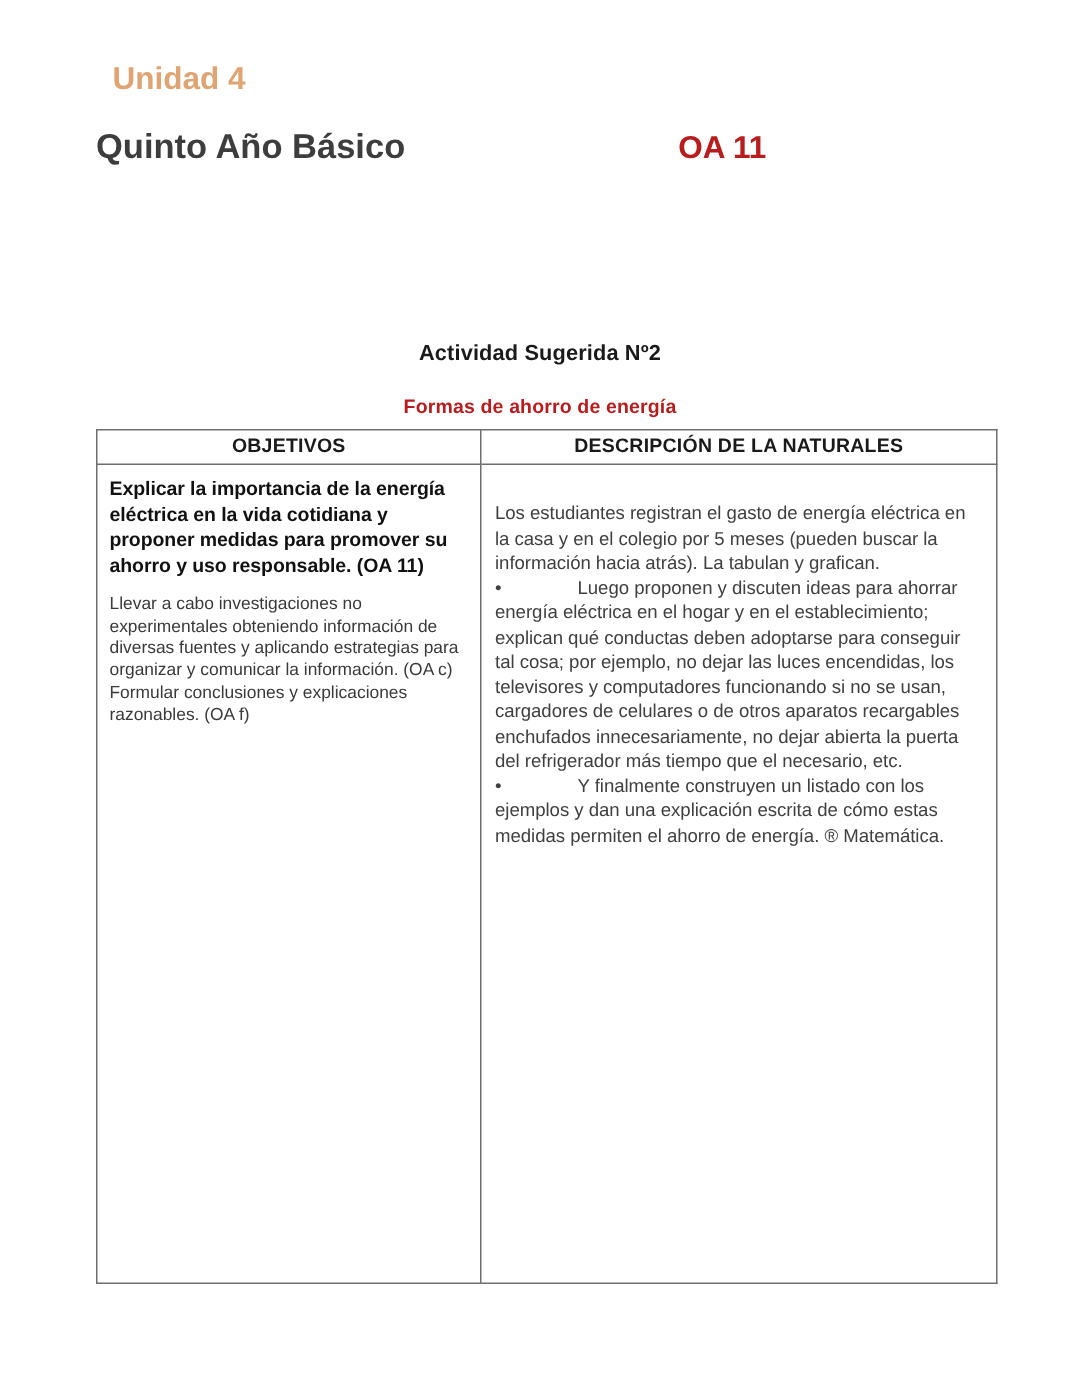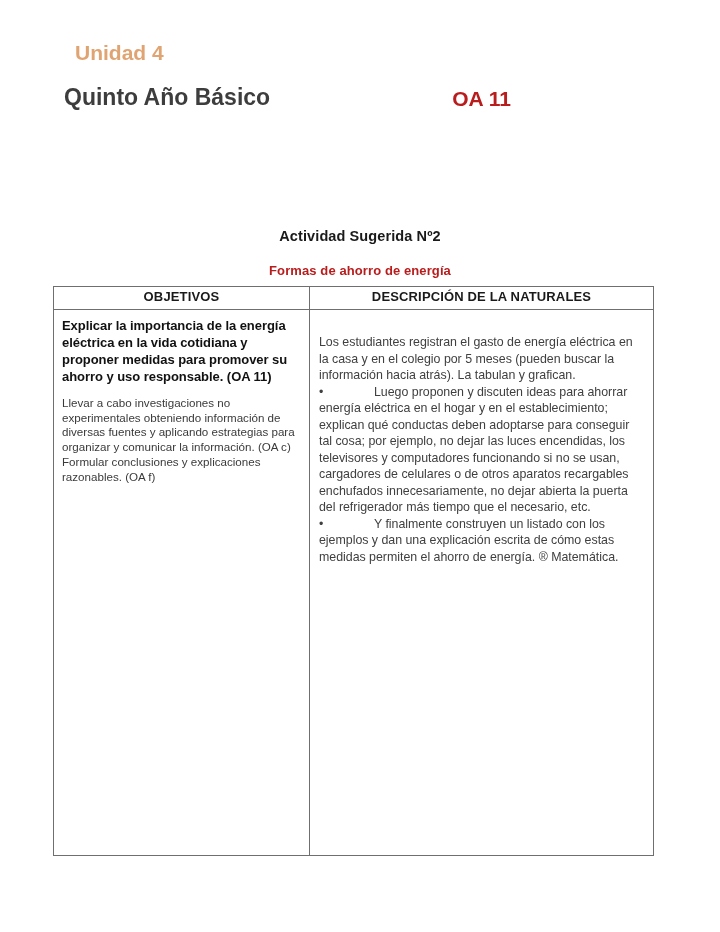--- a/index.html
+++ b/index.html
@@ -97,21 +97,21 @@
     font-size: 13px;
     font-weight: bold;
     color: #b91c1c;
     margin-top: 19px;
     letter-spacing: 0.1px;
   }
 
   
   .activity-table {
     position: absolute;
-    left: 53px;
+    left: 64px;
     top: 286px;
     width: 600px;
     border-collapse: collapse;
     table-layout: fixed;
   }
 
   .activity-table td,
   .activity-table th {
     border: 1.3px solid #6f6f6f;
     vertical-align: top;

